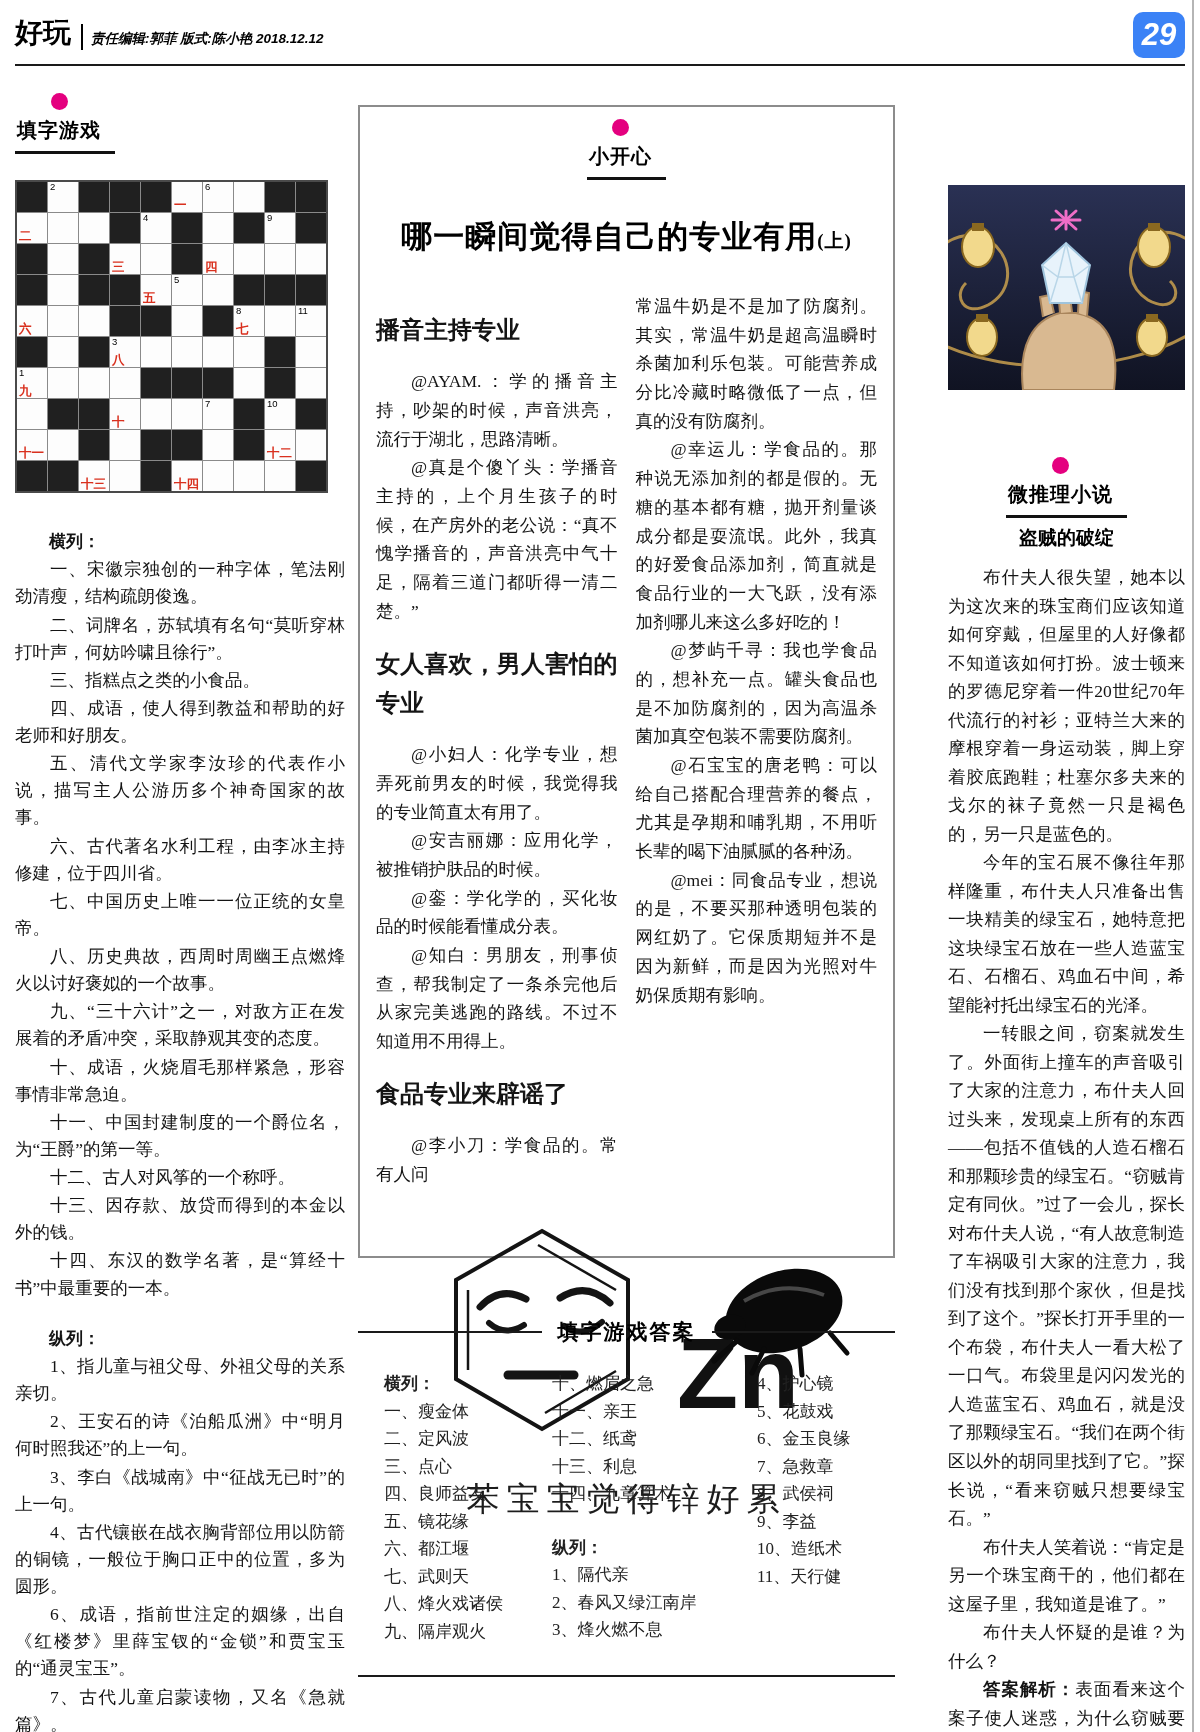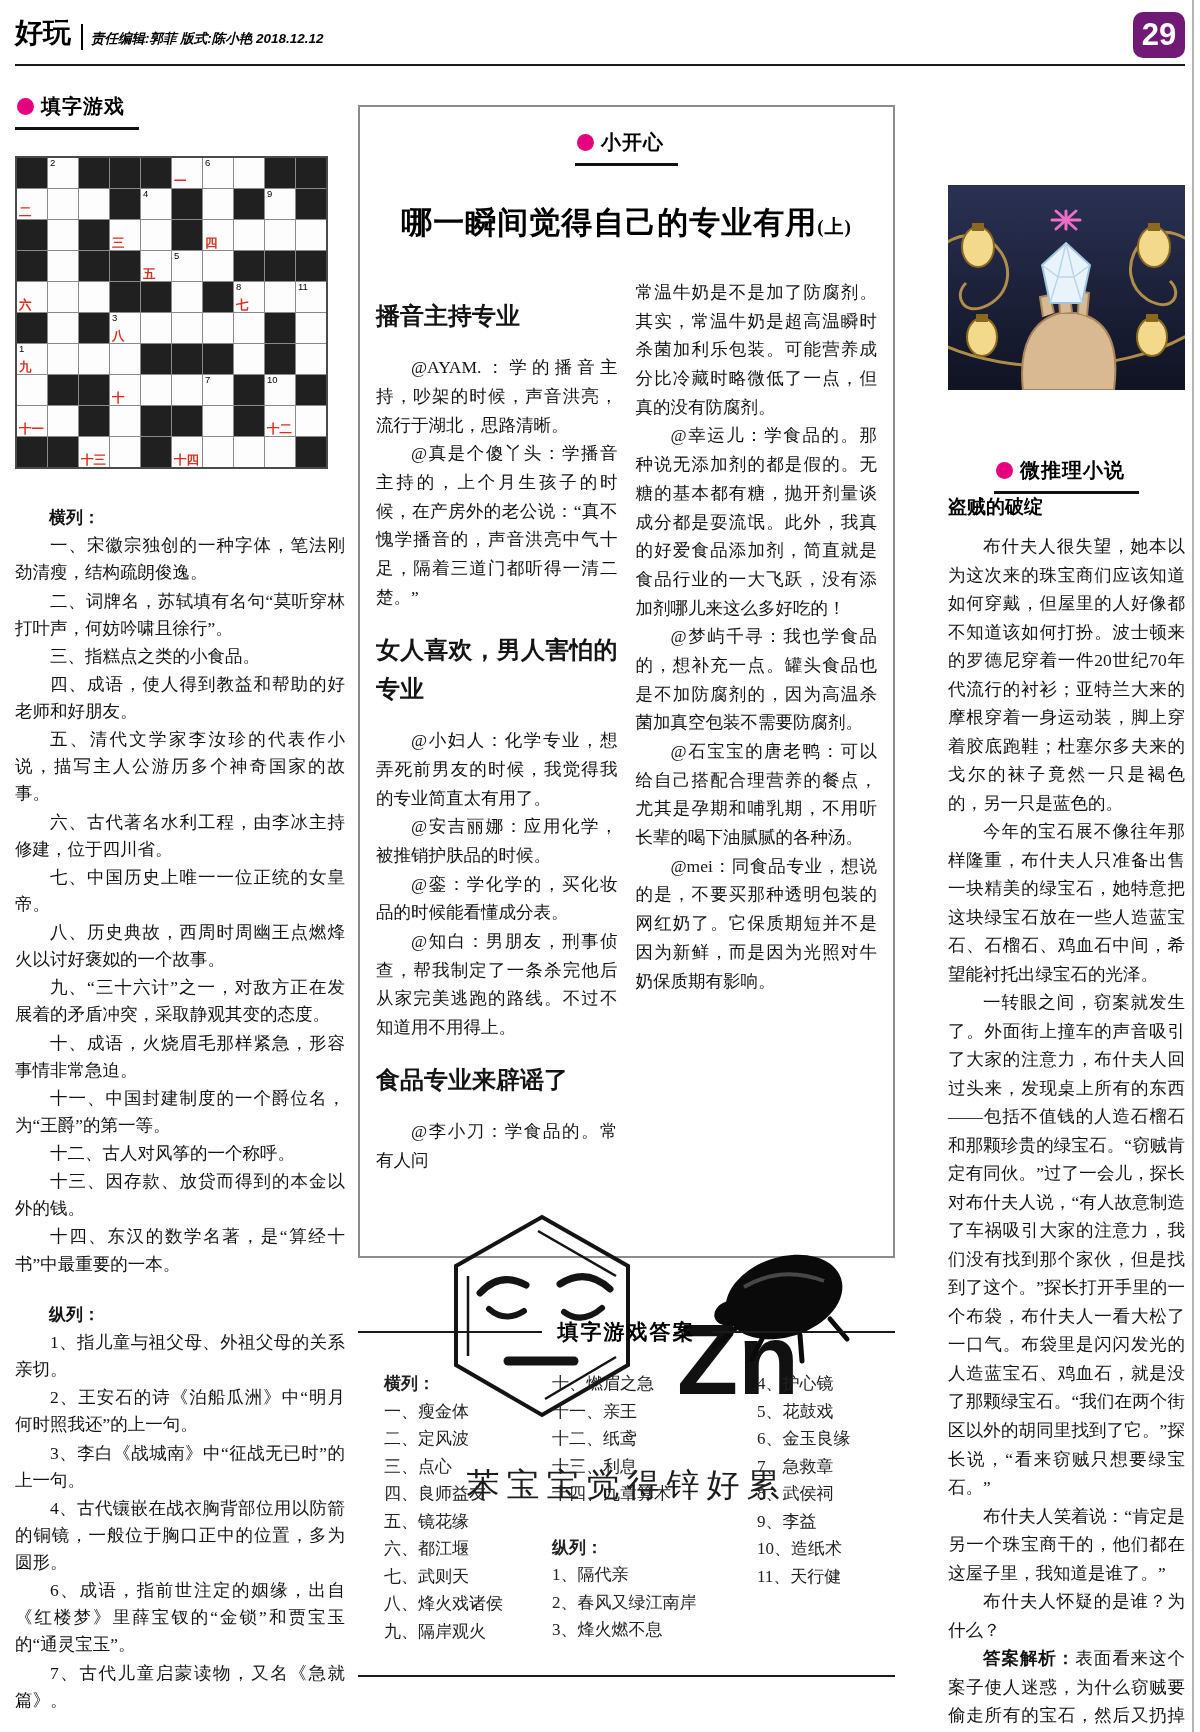--- a/index.html
+++ b/index.html
@@ -7,47 +7,47 @@
     width:1200px;height:1732px;position:relative;background:#ffffff;
     font-family:"Liberation Serif","DejaVu Serif",serif;color:#1a1a1a;
     overflow:hidden;
   }
 
   
   .header{position:absolute;left:15px;top:14px;right:15px;height:48px;}
   .masthead{font-family:"Liberation Sans",sans-serif;font-weight:bold;font-size:28px;color:#000;display:inline-block;vertical-align:bottom;}
   .head-sep{display:inline-block;width:2px;height:26px;background:#000;margin:0 8px 2px 10px;vertical-align:bottom;}
   .editor-line{display:inline-block;font-family:"Liberation Sans",sans-serif;font-weight:bold;font-style:italic;font-size:13.5px;color:#000;vertical-align:bottom;margin-bottom:4px;}
-  .page-num{position:absolute;right:0;top:-2px;width:52px;height:46px;background:#701a75;color:#fff;
+  .page-num{position:absolute;right:0;top:-2px;width:52px;height:46px;background:#3b82f6;color:#fff;
     border-radius:10px;display:flex;align-items:center;justify-content:center;
-    font-family:"Liberation Sans",sans-serif;font-weight:bold;font-size:31px;}
+    font-family:"Liberation Sans",sans-serif;font-weight:bold;font-size:31px;font-style:italic;}
   .header-rule{position:absolute;left:15px;right:15px;top:64px;height:2px;background:#1a1a1a;}
   .scan-edge{position:absolute;right:6px;top:0;bottom:0;width:2px;background:#b5b5b5;}
 
   
-  .sec-head{display:inline-flex;align-items:center;gap:7px;border-bottom:3px solid #111;padding:0 14px 7px 2px;}
+  .sec-head{display:inline-flex;align-items:center;gap:7px;border-bottom:3px solid #111;padding:0 14px 7px 2px;flex-direction:column;}
   .sec-dot{width:17px;height:17px;border-radius:50%;background:#e4007f;flex:0 0 auto;}
   .sec-label{font-family:"Liberation Sans",sans-serif;font-weight:bold;font-size:20px;color:#000;letter-spacing:1px;}
 
   
   .left-col{position:absolute;left:15px;top:93px;width:330px;}
   .grid{display:grid;grid-template-columns:repeat(10,30px);grid-auto-rows:30px;gap:1px;
     background:#8a8a8a;border:2px solid #4a4a4a;width:309px;margin-top:26px;}
   .cell{background:#fdfdfd;position:relative;}
   .cell.b{background:#202020;}
   .cell .num{position:absolute;top:0;left:2px;font-family:"Liberation Sans",sans-serif;font-size:9.5px;line-height:10px;color:#000;}
   .cell .rlab{position:absolute;bottom:0;left:2px;font-size:12.5px;line-height:13px;color:#d9301e;font-weight:bold;}
   .clues{margin-top:36px;font-size:17.5px;line-height:1.55;text-align:justify;color:#141414;}
   .clues p{margin:1px 0;text-indent:2em;}
   .clues .clues-head{font-weight:bold;font-family:"Liberation Sans",sans-serif;font-size:17px;}
   .down-gap{margin-top:24px !important;}
 
   
   .mid-box{position:absolute;left:358px;top:105px;width:537px;height:1153px;border:2px solid #8c8c8c;box-sizing:border-box;background:#fff;}
-  .mid-inner{padding:22px 16px 0 16px;}
+  .mid-inner{padding:12px 16px 0 16px;}
   .center-row{display:flex;justify-content:center;}
   .art-title{margin-top:36px;text-align:center;font-weight:bold;font-size:31px;color:#000;letter-spacing:1px;}
   .art-title .suffix{font-size:19px;font-weight:bold;}
   .art-cols{display:flex;gap:18px;margin-top:34px;}
   .art-col{flex:1;font-size:17.5px;line-height:1.64;text-align:justify;color:#141414;}
   .art-col .subhead{font-family:"Liberation Sans",sans-serif;font-weight:bold;font-size:24px;margin:18px 0;}
   .art-col p{margin:0;text-indent:2em;}
   .art-col p.cont{text-indent:0;}
 
   .meme{margin-top:34px;text-align:center;}
@@ -63,21 +63,21 @@
   .ans-col.c1{width:168px;}
   .ans-col.c2{width:205px;}
   .ans-col.c3{width:138px;}
   .ans-col .ans-head{font-family:"Liberation Sans",sans-serif;font-weight:bold;font-size:17px;}
   .ans-col .sp{height:26px;}
   .ans-bottom{height:2px;background:#1a1a1a;margin-top:30px;}
 
   
   .right-col{position:absolute;left:948px;top:185px;width:237px;}
   .illus{display:block;width:237px;height:205px;}
-  .mys-title{margin-top:0;font-family:"Liberation Sans",sans-serif;font-weight:bold;font-size:19px;color:#000;}
+  .mys-title{margin-top:7px;text-align:center;font-family:"Liberation Sans",sans-serif;font-weight:bold;font-size:19px;color:#000;}
   .mys-body{margin-top:12px;font-size:17.5px;line-height:1.63;text-align:justify;color:#141414;}
   .mys-body p{margin:0;text-indent:2em;}
   .mys-body .ans-label{font-family:"Liberation Sans",sans-serif;font-weight:bold;}
   .rc-headwrap{margin-top:67px;}
 </style>
 </head>
 <body>
 
 <div class="header">
   <span class="masthead">好玩</span><span class="head-sep"></span><span class="editor-line">责任编辑:郭菲  版式:陈小艳  2018.12.12</span>

